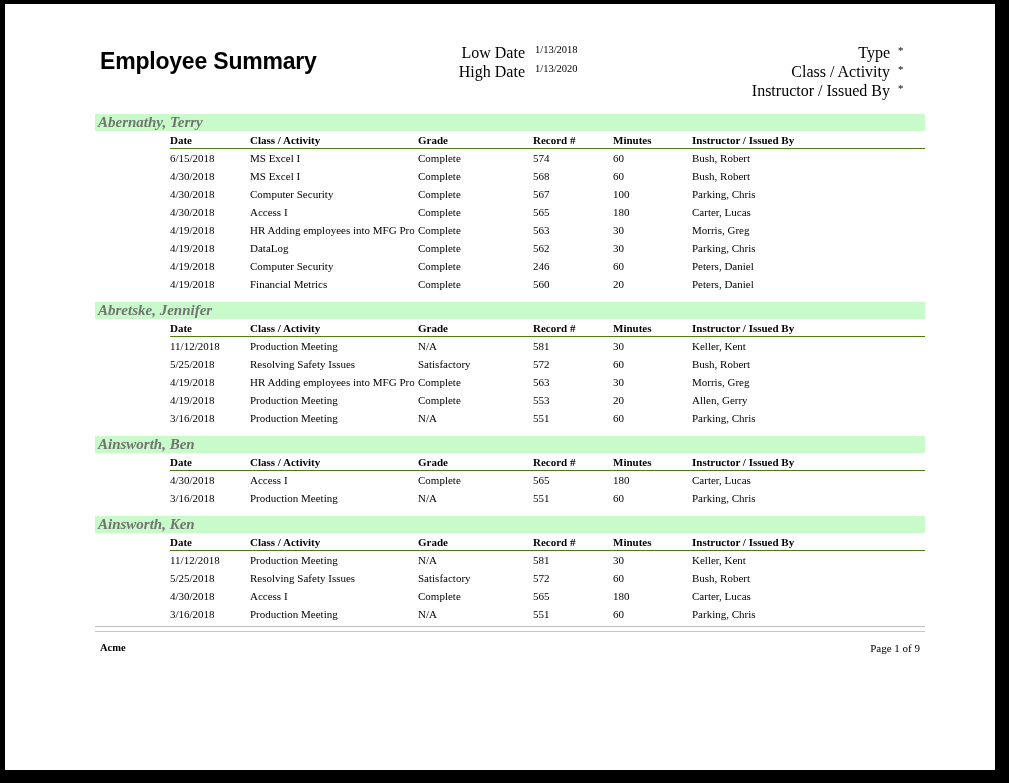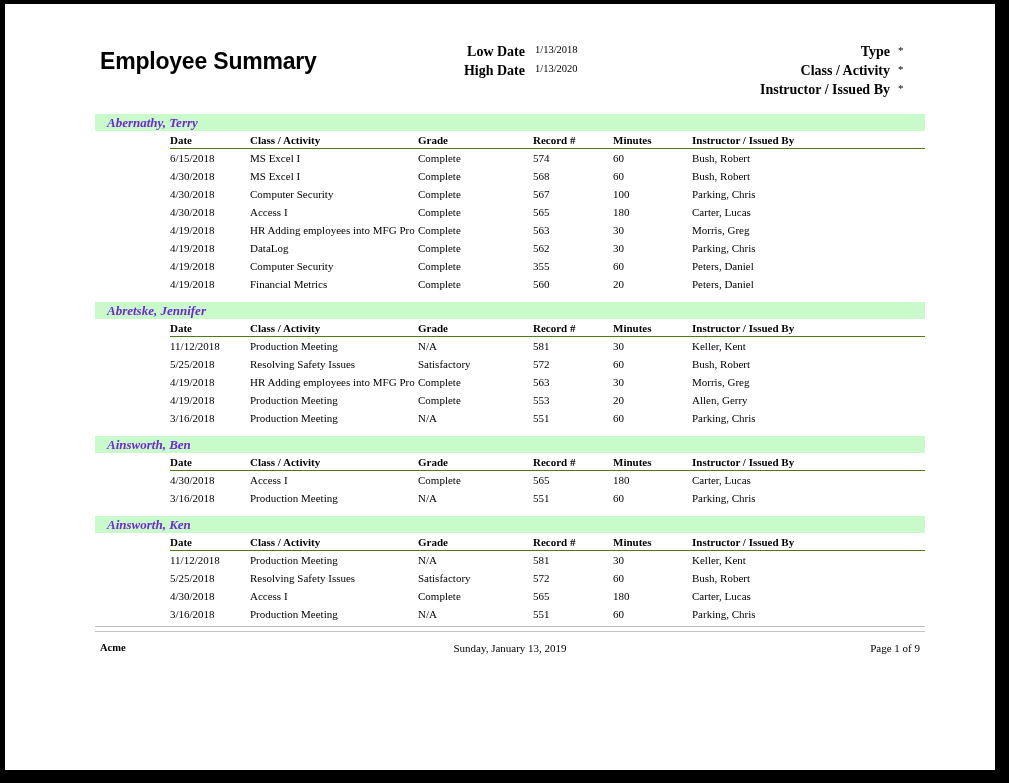--- a/index.html
+++ b/index.html
@@ -62,22 +62,22 @@
     top: 0px;
     width: 500px;
     font-size: 10px;
   }
   .param-row {
     position: relative;
     height: 19px;
     white-space: nowrap;
   }
   .param-label {
-    font-weight: bold;
-    font-size: 14px;
+    font-weight: normal;
+    font-size: 16px;
     color: #000000;
   }
   .param-value {
     font-size: 10.5px;
     color: #000000;
   }
   
   .params-dates {
     position: absolute;
     left: 0px;
@@ -116,27 +116,27 @@
   
   .group { position: relative; }
 
   .group-band {
     background: #c9fac9;
     height: 17px;
     position: relative;
   }
   .group-name {
     position: absolute;
-    left: 12px;
+    left: 3px;
     top: 0px;
     font-family: "Liberation Serif", serif;
     font-style: italic;
     font-weight: bold;
-    font-size: 13px;
-    color: #6d28d9;
+    font-size: 15px;
+    color: #737373;
     line-height: 17px;
   }
 
   table.grid {
     border-collapse: collapse;
     width: 830px;
     table-layout: fixed;
     margin: 0;
   }
   table.grid th, table.grid td {
@@ -327,21 +327,21 @@
                   <td>Complete</td>
                   <td>562</td>
                   <td>30</td>
                   <td>Parking, Chris</td>
                 </tr>
                 <tr>
                   <td></td>
                   <td>4/19/2018</td>
                   <td>Computer Security</td>
                   <td>Complete</td>
-                  <td>355</td>
+                  <td>246</td>
                   <td>60</td>
                   <td>Peters, Daniel</td>
                 </tr>
                 <tr>
                   <td></td>
                   <td>4/19/2018</td>
                   <td>Financial Metrics</td>
                   <td>Complete</td>
                   <td>560</td>
                   <td>20</td>
@@ -537,19 +537,18 @@
                   <td>Parking, Chris</td>
                 </tr>
               </tbody>
             </table>
             <div class="group-rule"></div>
           </div>
         </div>
 
       <div class="footer">
         <div class="footer-left">Acme</div>
-        <div class="footer-center">Sunday, January 13, 2019</div>
         <div class="footer-right">Page 1 of 9</div>
       </div>
 
     </div>
   </div>
 </div>
 
 </body></html>

